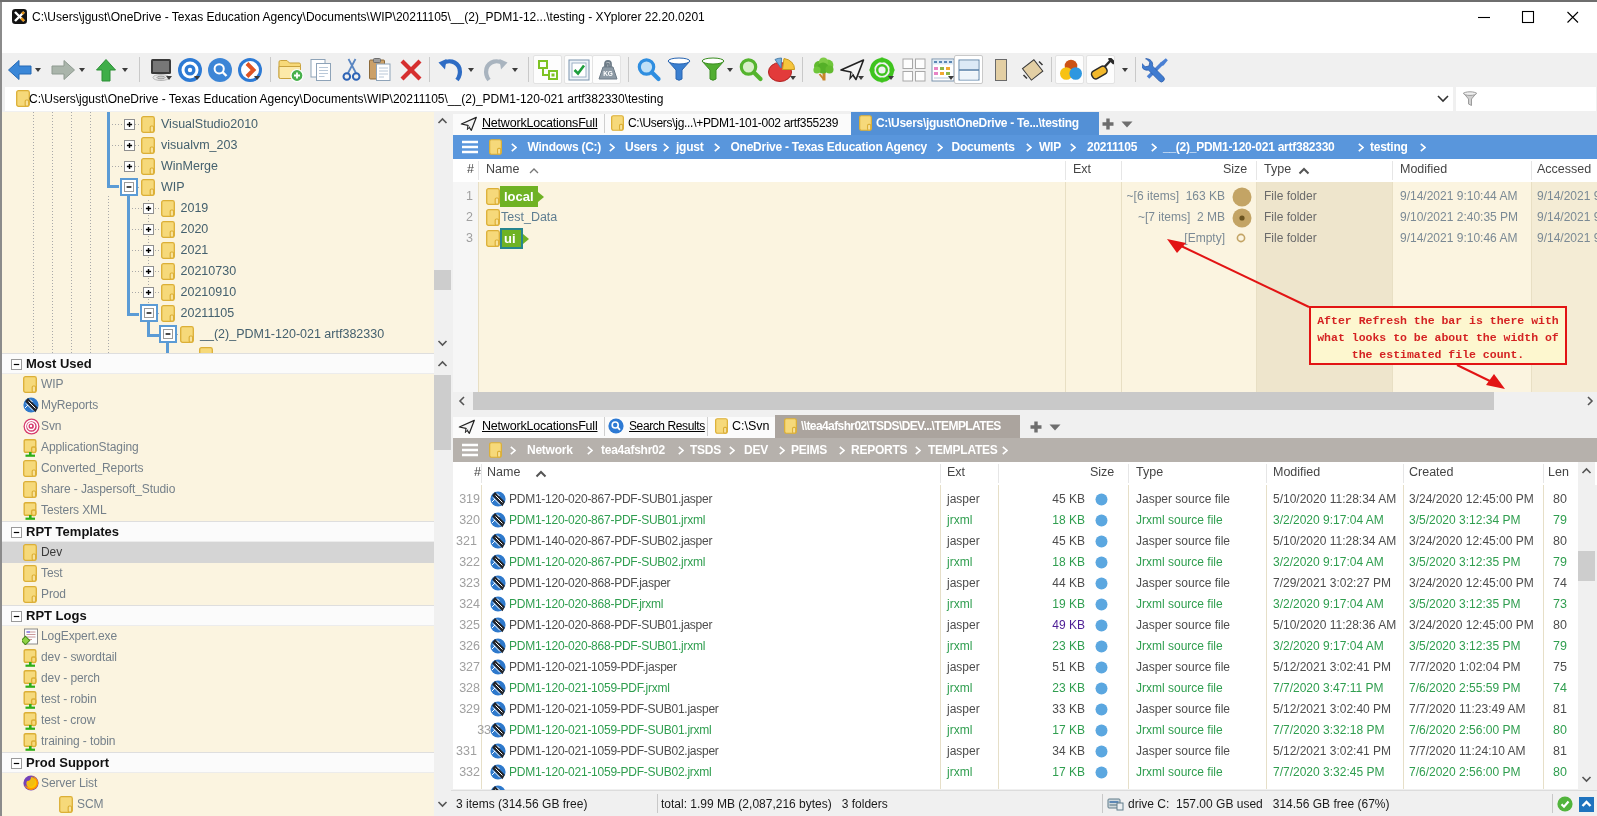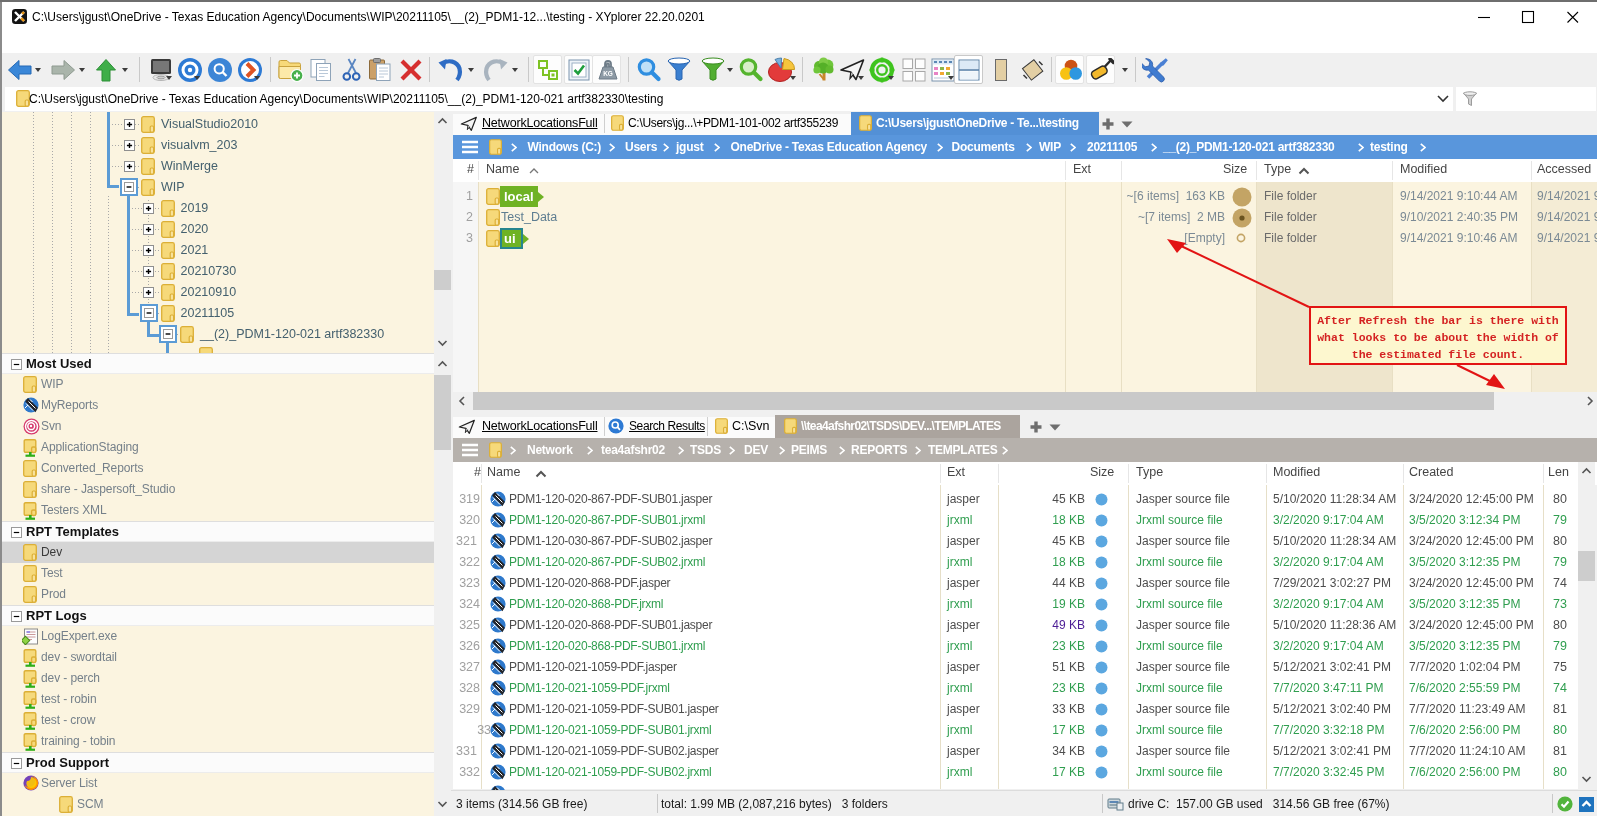--- a/index.html
+++ b/index.html
@@ -935,21 +935,21 @@
 <span class="abs" style="left:820px;top:28px;font-size:12px;color:#2f9e4f">3/2/2020 9:17:04 AM</span>
 <span class="abs" style="left:956px;top:28px;font-size:12px;color:#2f9e4f">3/5/2020 3:12:34 PM</span>
 <span class="abs" style="left:1042px;top:28px;width:72px;text-align:right;font-size:12.5px;color:#2f9e4f">79</span>
 <span class="abs" style="left:0;top:49px;width:27px;text-align:center;font-size:12.5px;color:#a0a0a0">321</span>
 <svg class="abs" style="left:37px;top:48px" width="16" height="16" viewBox="0 0 16 16">
           <circle cx="8" cy="8" r="7.6" fill="#2e79cc"></circle>
           <path d="M2.2 4.5 L12.5 15.2 L14.8 10.8 L5 1 Z" fill="#23252a"></path>
           <path d="M3 6.5 L10 13.5 M5.5 4.5 L12.5 11.5 M7 2.5 L9.5 5" stroke="#fff" stroke-width="1"></path>
           <path d="M2 11 L5 8" stroke="#fff" stroke-width="1"></path>
         </svg>
-<span class="abs" style="left:56px;top:49px;font-size:12px;letter-spacing:-0.25px;color:#4d4d4d">PDM1-120-030-867-PDF-SUB02.jasper</span>
+<span class="abs" style="left:56px;top:49px;font-size:12px;letter-spacing:-0.25px;color:#4d4d4d">PDM1-140-020-867-PDF-SUB02.jasper</span>
 <span class="abs" style="left:494px;top:49px;font-size:12px;color:#4d4d4d">jasper</span>
 <span class="abs" style="left:560px;top:49px;width:72px;text-align:right;font-size:12px;color:#4d4d4d">45 KB</span>
 <svg class="abs" style="left:642px;top:50px" width="13" height="13">
           <circle cx="6.5" cy="6.5" r="6" fill="#5ba7e0"></circle>
         </svg>
 <span class="abs" style="left:683px;top:49px;font-size:12px;color:#4d4d4d">Jasper source file</span>
 <span class="abs" style="left:820px;top:49px;font-size:12px;color:#4d4d4d">5/10/2020 11:28:34 AM</span>
 <span class="abs" style="left:956px;top:49px;font-size:12px;color:#4d4d4d">3/24/2020 12:45:00 PM</span>
 <span class="abs" style="left:1042px;top:49px;width:72px;text-align:right;font-size:12.5px;color:#4d4d4d">80</span>
 <span class="abs" style="left:0;top:70px;width:27px;text-align:right;font-size:12.5px;color:#a0a0a0">322</span>

